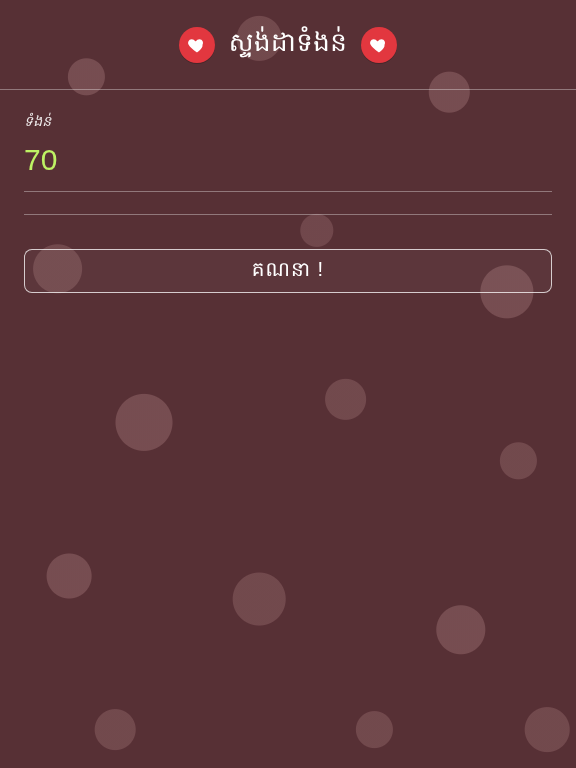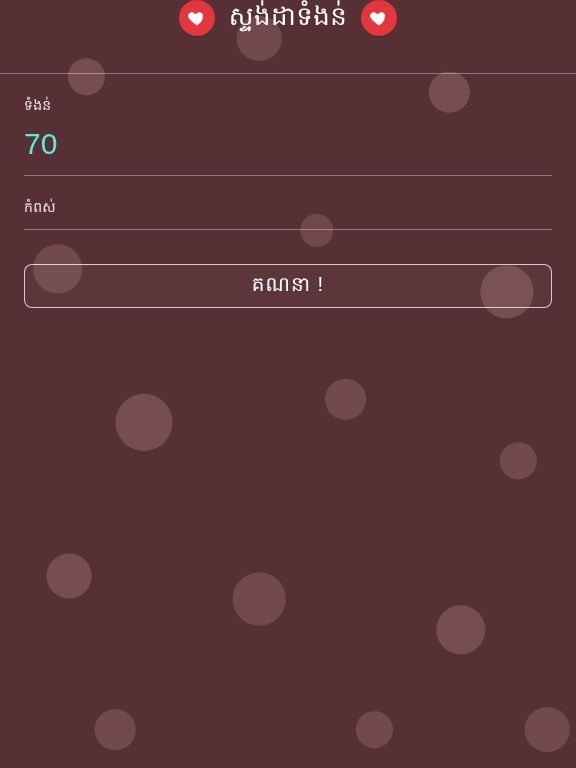--- a/index.html
+++ b/index.html
@@ -41,22 +41,22 @@
       radial-gradient(circle at 70% 40%, rgba(90,46,52,0.7) 0 6px, rgba(90,46,52,0) 7px),
       radial-gradient(circle at 50% 65%, rgba(90,46,52,0.7) 0 6px, rgba(90,46,52,0) 7px),
       radial-gradient(circle at 20% 85%, rgba(90,46,52,0.7) 0 6px, rgba(90,46,52,0) 7px);
   }
   .screen {
     position: absolute; inset: 0;
     display: flex; flex-direction: column;
     padding: 0;
   }
   .header {
-    height: 74px;
-    display: flex; justify-content: center;
+    height: 90px;
+    display: flex; align-items: center; justify-content: center;
     gap: 14px;
     border-bottom: 1px solid rgba(255,255,255,0.35);
   }
   .heart {
     width: 36px; height: 36px; border-radius: 50%;
     background: #e2373f;
     display: flex; align-items: center; justify-content: center;
     box-shadow: 0 1px 0 rgba(0,0,0,0.2);
   }
   .heart svg { width: 20px; height: 20px; display:block; }
@@ -71,27 +71,28 @@
   }
   .field {
     padding-top: 22px;
     border-bottom: 1px solid rgba(255,255,255,0.35);
   }
   .label {
     font-size: 14px;
     color: rgba(255,255,255,0.9);
     margin-bottom: 10px;
     letter-spacing: 0.3px;
+    font-style: italic;
   }
   .input {
     width: 100%;
     background: transparent;
     border: none;
     outline: none;
-    color: #5eead4;
+    color: #bef264;
     font-size: 30px;
     font-weight: 300;
     padding: 0 0 14px 0;
     font-family: inherit;
   }
   .button-row {
     padding: 34px 24px 0 24px;
   }
   .calc-btn {
     width: 100%;
@@ -128,21 +129,20 @@
   </div>
 
   <div class="form">
 
     <div class="field">
       <div class="label">ទំងន់</div>
       <input class="input" type="text" value="70" style="">
     </div>
 
     <div class="field">
-      <div class="label">កំពស់</div>
     </div>
 
   </div>
 
   <div class="button-row">
     <button class="calc-btn">គណនា !</button>
   </div>
 
 </div>
 

